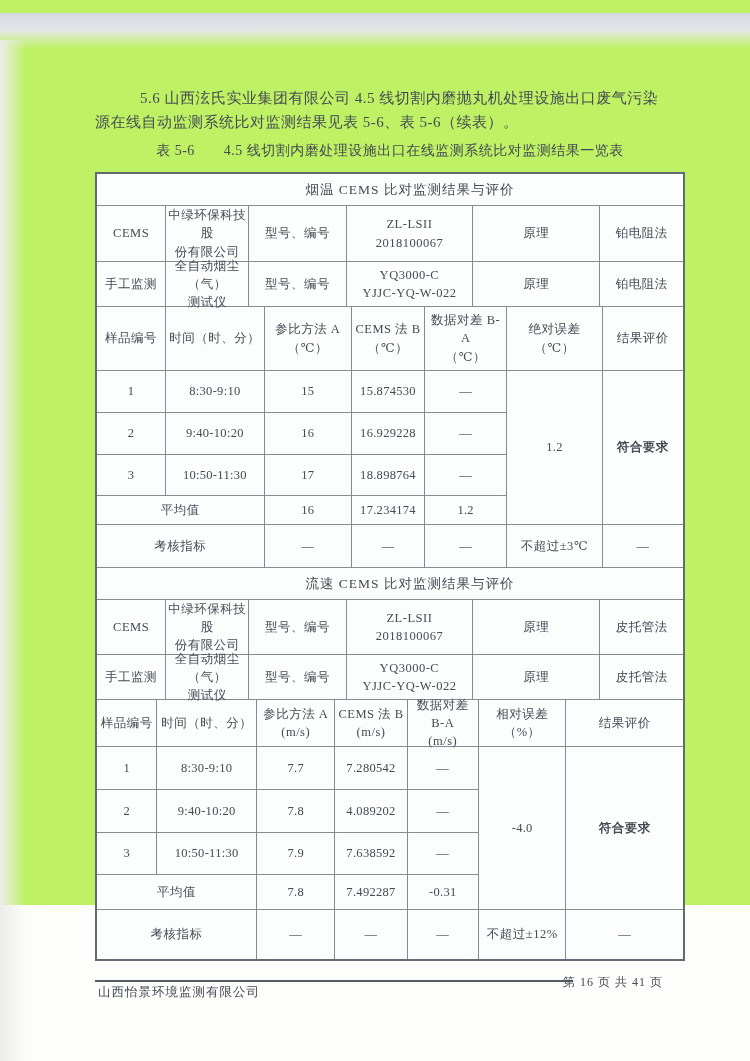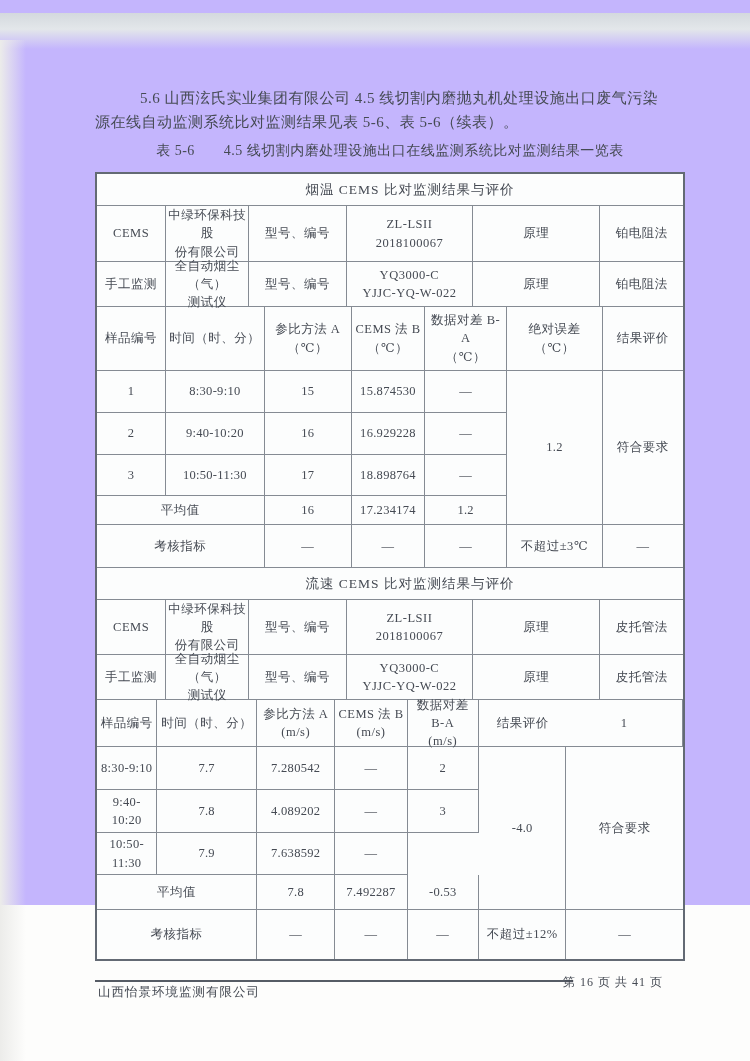--- a/index.html
+++ b/index.html
@@ -2,21 +2,21 @@
 <html><head>
 <meta charset="utf-8">
 <style>
   html,body{margin:0;padding:0;}
   body{
     width:750px;height:1061px;overflow:hidden;
     background:#fdfdfc;
     font-family:"Liberation Serif","DejaVu Serif",serif;
     color:#454a53;
   }
-  .page{position:relative;width:750px;height:905px;background:#c4b5fd;}
+  .page{position:relative;width:750px;height:905px;background:#bef264;}
   .top-band{
     position:absolute;left:0;top:13px;width:750px;height:36px;
     background:linear-gradient(#d4d9de 0%, #e3e7ea 45%, rgba(255,255,255,0) 100%);
   }
   .left-shade{
     position:absolute;left:0;top:40px;width:26px;height:1021px;
     background:linear-gradient(90deg, #ececea 0%, rgba(255,255,255,0) 100%);
   }
   .content{position:absolute;left:95px;top:86px;width:590px;}
   .intro{font-size:15px;line-height:24px;letter-spacing:0.5px;}
@@ -46,21 +46,21 @@
     display:flex;align-items:center;justify-content:center;
     text-align:center;font-size:12.5px;line-height:1.45;
     white-space:pre-line;padding:1px 2px;box-sizing:border-box;
     letter-spacing:0.5px;
   }
   .c.nr{border-right:none;}
   .c.nb{border-bottom:none;}
   .c.num{font-size:12.5px;letter-spacing:0.3px;}
   .span2{grid-column:1 / 3;}
   .m-err1{grid-column:6;grid-row:2 / 6;}
-  .m-eval1{grid-column:7;grid-row:2 / 6;}
+  .m-eval1{grid-column:7;grid-row:2 / 6;font-weight:bold;}
   .footer{position:relative;margin-top:12px;height:40px;}
   .footer .rule{position:absolute;left:0;top:7px;width:478px;border-top:2px solid #565c65;}
   .footer .pageinfo{position:absolute;right:22px;top:1px;font-size:12px;letter-spacing:1px;margin-left:8px;}
   .footer .company{position:absolute;left:3px;top:11px;font-size:12.5px;letter-spacing:1px;}
 </style>
 </head>
 <body>
 
 <div class="page">
   <div class="top-band"></div>
@@ -170,20 +170,22 @@
       <div class="grid g-d2">
 
         <div class="c">样品编号</div>
         <div class="c">时间（时、分）</div>
         <div class="c">参比方法 A
 (m/s)</div>
         <div class="c">CEMS 法 B
 (m/s)</div>
         <div class="c">数据对差 B-A
 (m/s)</div>
+        <div class="c">相对误差
+（%）</div>
         <div class="c nr">结果评价</div>
 
         <div class="c m-err1 num">-4.0</div>
         <div class="c m-eval1 nr">符合要求</div>
 
         <div class="c num">1</div>
         <div class="c num">8:30-9:10</div>
         <div class="c num">7.7</div>
         <div class="c num">7.280542</div>
         <div class="c num">—</div>
@@ -196,21 +198,21 @@
 
         <div class="c num">3</div>
         <div class="c num">10:50-11:30</div>
         <div class="c num">7.9</div>
         <div class="c num">7.638592</div>
         <div class="c num">—</div>
 
         <div class="c span2">平均值</div>
         <div class="c num">7.8</div>
         <div class="c num">7.492287</div>
-        <div class="c num">-0.53</div>
+        <div class="c num">-0.31</div>
 
         <div class="c span2 nb">考核指标</div>
         <div class="c num nb">—</div>
         <div class="c num nb">—</div>
         <div class="c num nb">—</div>
         <div class="c nb">不超过±12%</div>
         <div class="c nr nb num">—</div>
       </div>
 
     </div>

